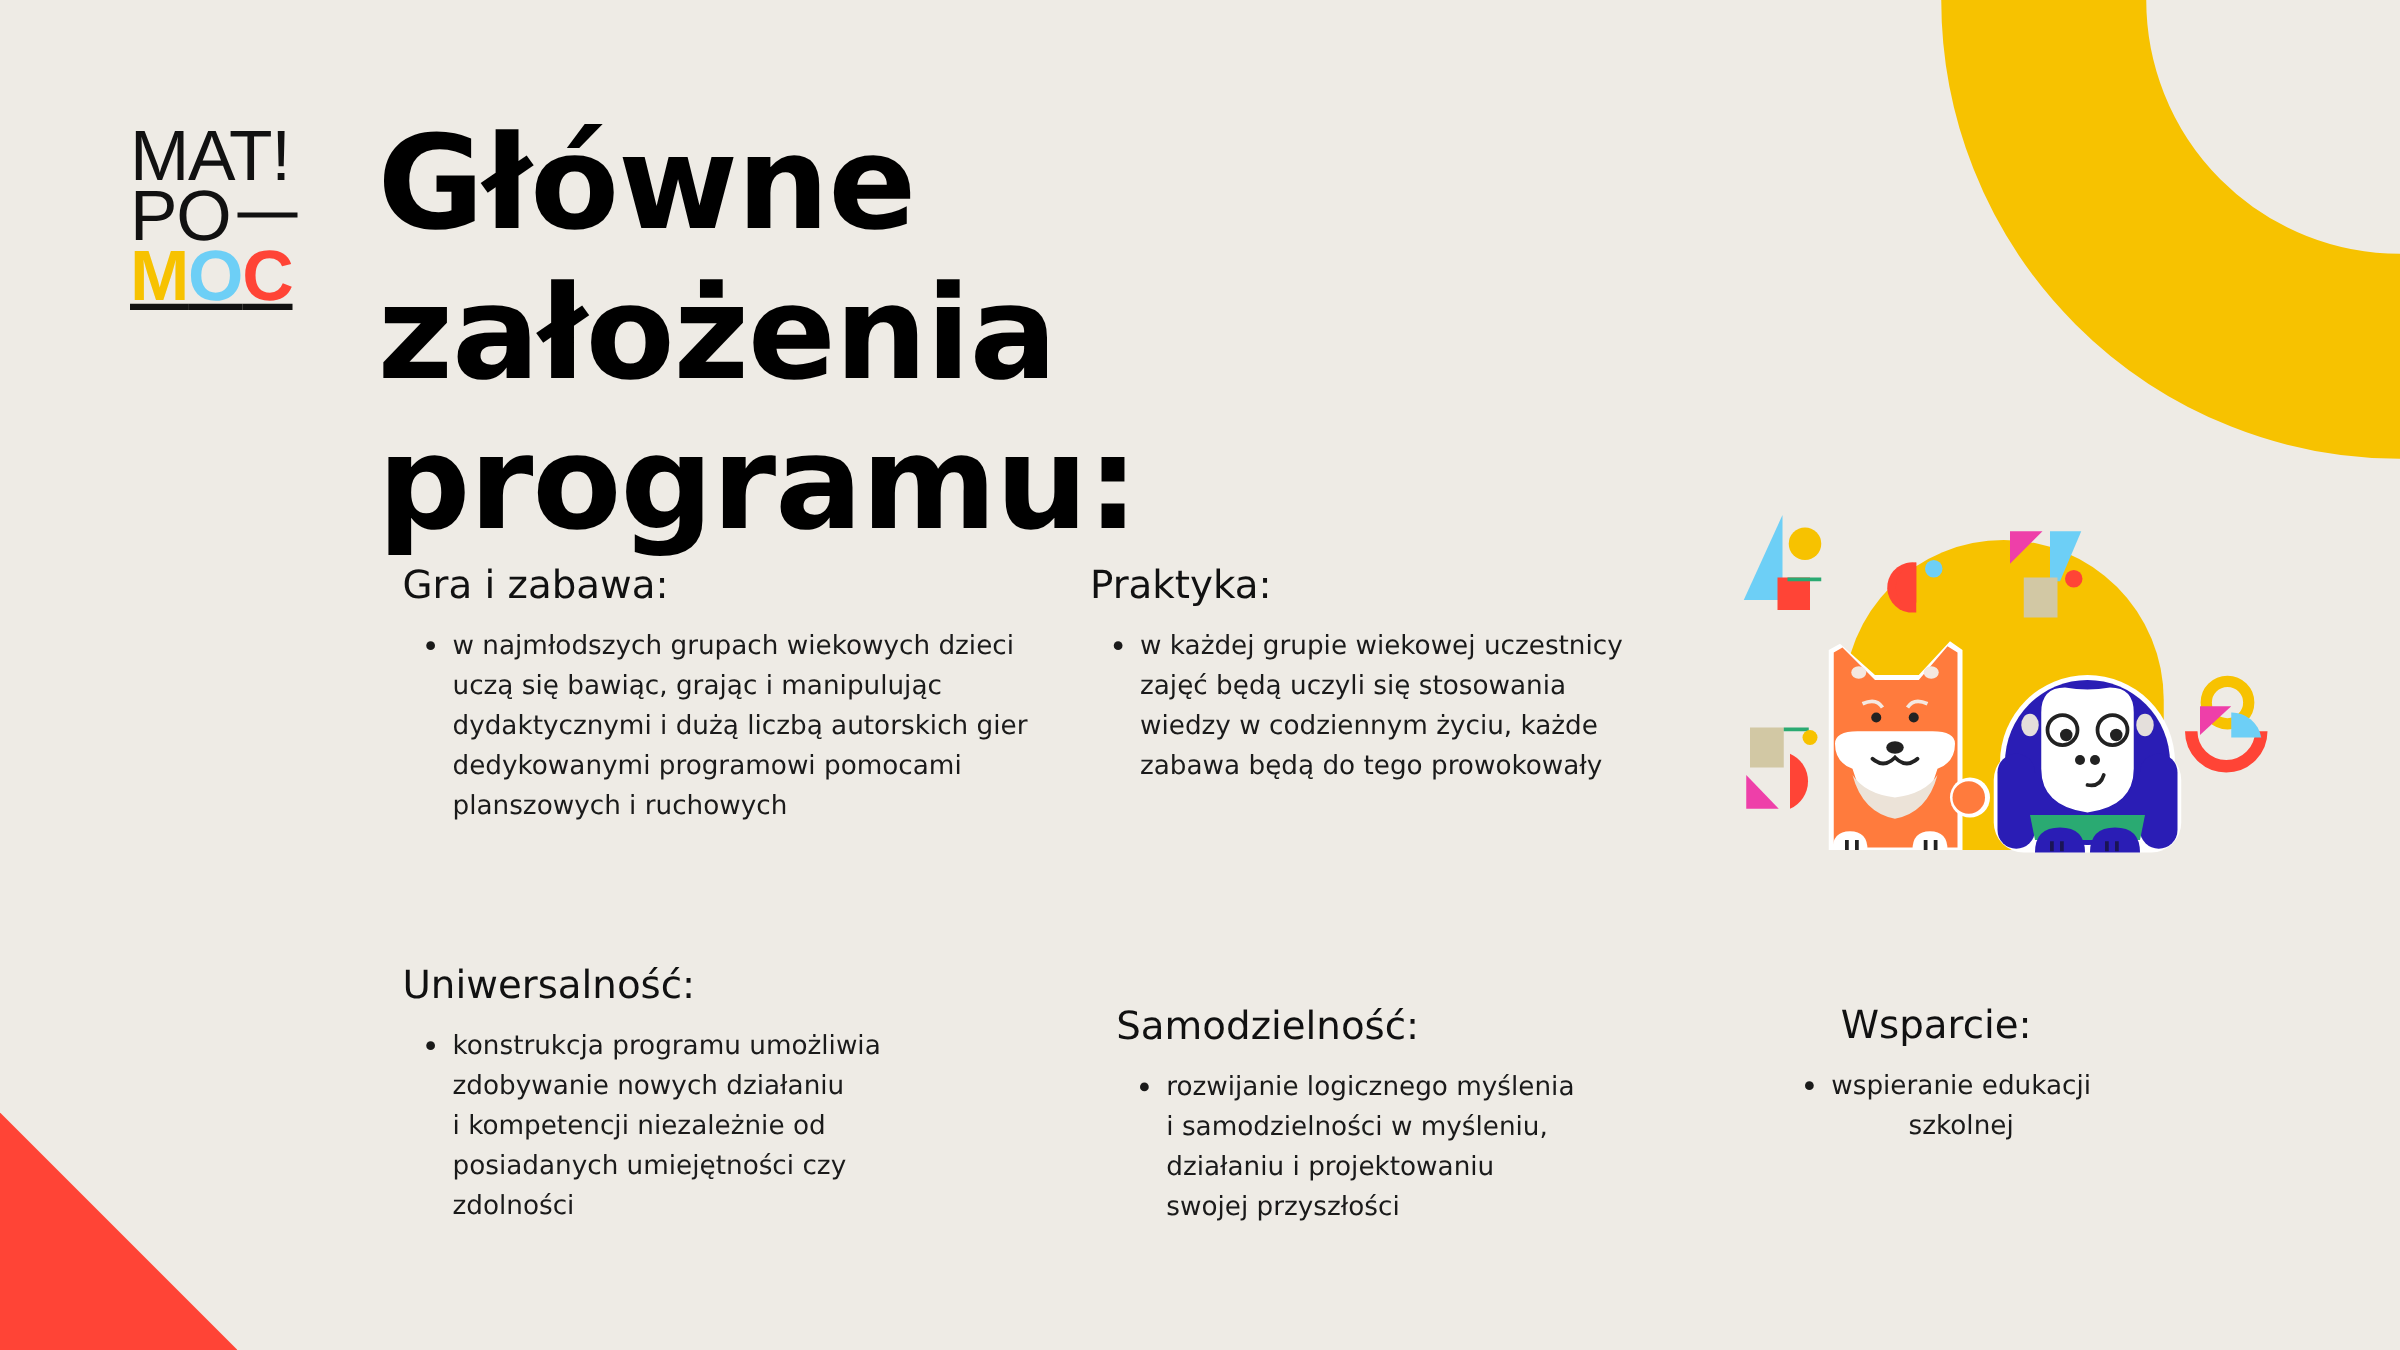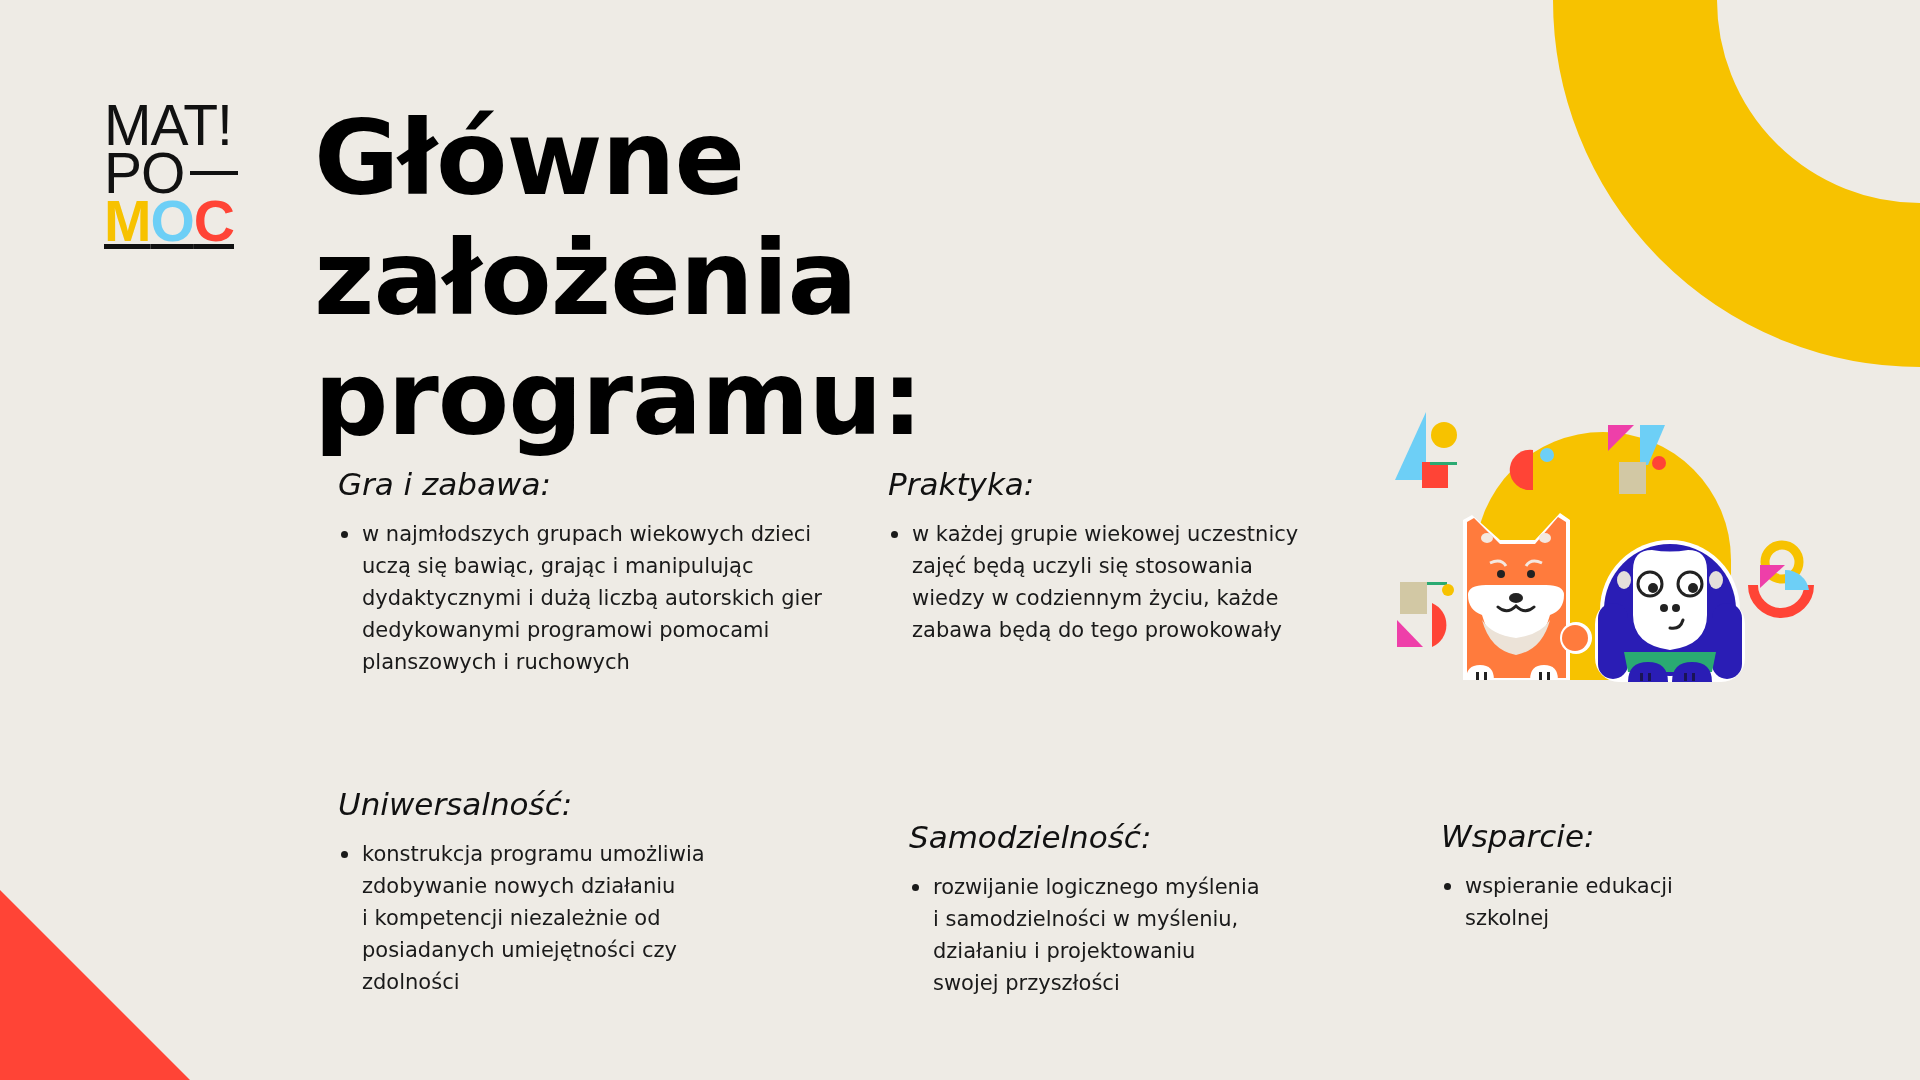--- a/index.html
+++ b/index.html
@@ -33,49 +33,49 @@
     .logo-row .m { color: #F7C200; }
     .logo-row .o { color: #6DCFF6; }
     .logo-row .c { color: #FF4436; }
     .logo-dash {
       display: inline-block; width: 48px; height: 4px; background: #111;
       vertical-align: middle; margin-left: 6px; position: relative; top: -5px;
     }
 
     
     .title {
-      position: absolute; left: 302px; top: 86px; margin: 12px;
+      position: absolute; left: 302px; top: 86px; margin: 0;
       font-family: "DejaVu Sans", sans-serif; font-weight: 700;
       font-size: 104px; line-height: 120px; letter-spacing: -1px;
       color: #000; width: 1000px;
     }
 
     
     .section { position: absolute; }
     .section h2 {
-      margin: 16px; font-family: "DejaVu Sans", sans-serif; font-weight: 400;
-      font-size: 31px; line-height: 36px; color: #111; white-space: nowrap; font-style: italic;
+      margin: 0; font-family: "DejaVu Sans", sans-serif; font-weight: 400;
+      font-size: 31px; line-height: 36px; color: #111; white-space: nowrap;
     }
     .section ul {
       margin: 0; padding: 0 0 0 40px; list-style: none;
       font-family: "DejaVu Sans", sans-serif; font-size: 21px; line-height: 32px;
       color: #1a1a1a;
     }
     .section li { position: relative; margin-top: 14px; }
     .section li::before {
       content: ""; position: absolute; left: -21px; top: 13px;
       width: 7px; height: 7px; border-radius: 50%; background: #1a1a1a;
     }
     .body-line { display: block; white-space: nowrap; }
 
     #sec-gra { left: 322px; top: 450px; }
     #sec-praktyka { left: 872px; top: 450px; }
     #sec-uni { left: 322px; top: 770px; }
     #sec-samo { left: 893px; top: 803px; }
-    #sec-wsp { left: 1425px; top: 802px; }
+    #sec-wsp { left: 1425px; top: 802px; text-align: center; }
     .gap-top { margin-top: 36px; }
 
     
     .illus { position: absolute; left: 1390px; top: 410px; width: 430px; height: 280px; }
   </style>
 </head>
 <body>
 
 <div class="ring"></div>
 <div class="tri-red"></div>

